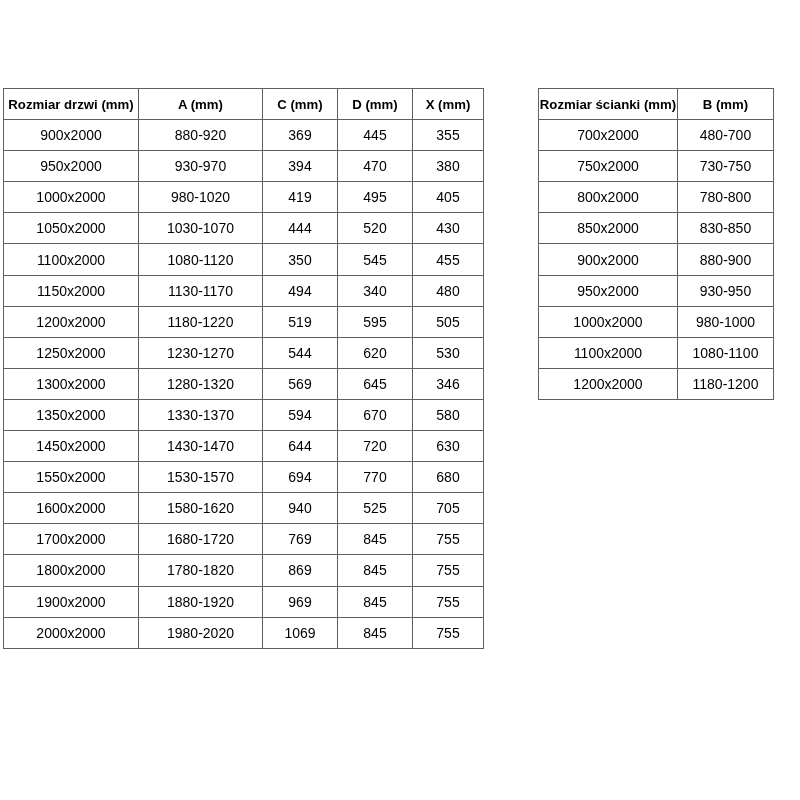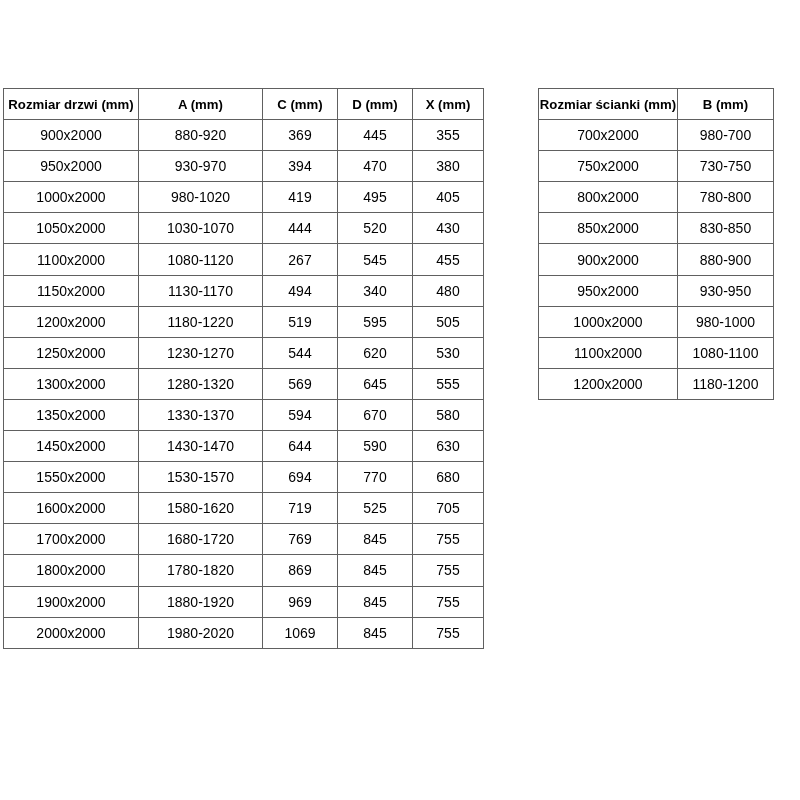--- a/index.html
+++ b/index.html
@@ -78,21 +78,21 @@
         <tr>
           <td>1050x2000</td>
           <td>1030-1070</td>
           <td>444</td>
           <td>520</td>
           <td>430</td>
         </tr>
         <tr>
           <td>1100x2000</td>
           <td>1080-1120</td>
-          <td>267</td>
+          <td>350</td>
           <td>545</td>
           <td>455</td>
         </tr>
         <tr>
           <td>1150x2000</td>
           <td>1130-1170</td>
           <td>494</td>
           <td>340</td>
           <td>480</td>
         </tr>
@@ -108,47 +108,47 @@
           <td>1230-1270</td>
           <td>544</td>
           <td>620</td>
           <td>530</td>
         </tr>
         <tr>
           <td>1300x2000</td>
           <td>1280-1320</td>
           <td>569</td>
           <td>645</td>
-          <td>555</td>
+          <td>346</td>
         </tr>
         <tr>
           <td>1350x2000</td>
           <td>1330-1370</td>
           <td>594</td>
           <td>670</td>
           <td>580</td>
         </tr>
         <tr>
           <td>1450x2000</td>
           <td>1430-1470</td>
           <td>644</td>
-          <td>590</td>
+          <td>720</td>
           <td>630</td>
         </tr>
         <tr>
           <td>1550x2000</td>
           <td>1530-1570</td>
           <td>694</td>
           <td>770</td>
           <td>680</td>
         </tr>
         <tr>
           <td>1600x2000</td>
           <td>1580-1620</td>
-          <td>719</td>
+          <td>940</td>
           <td>525</td>
           <td>705</td>
         </tr>
         <tr>
           <td>1700x2000</td>
           <td>1680-1720</td>
           <td>769</td>
           <td>845</td>
           <td>755</td>
         </tr>
@@ -183,21 +183,21 @@
     </colgroup>
   <thead>
         <tr>
           <th>Rozmiar ścianki (mm)</th>
           <th>B (mm)</th>
         </tr>
       </thead>
       <tbody>
         <tr>
           <td>700x2000</td>
-          <td>980-700</td>
+          <td>480-700</td>
         </tr>
         <tr>
           <td>750x2000</td>
           <td>730-750</td>
         </tr>
         <tr>
           <td>800x2000</td>
           <td>780-800</td>
         </tr>
         <tr>

